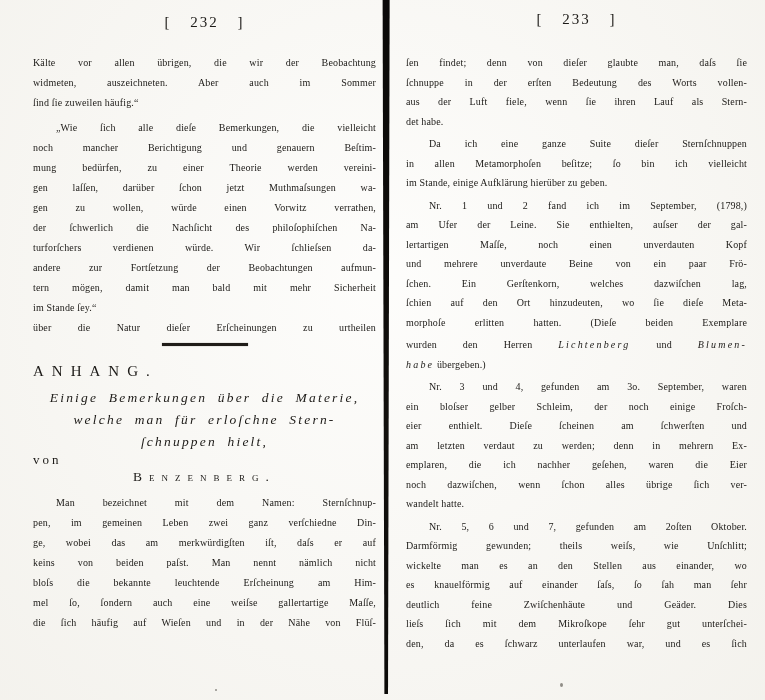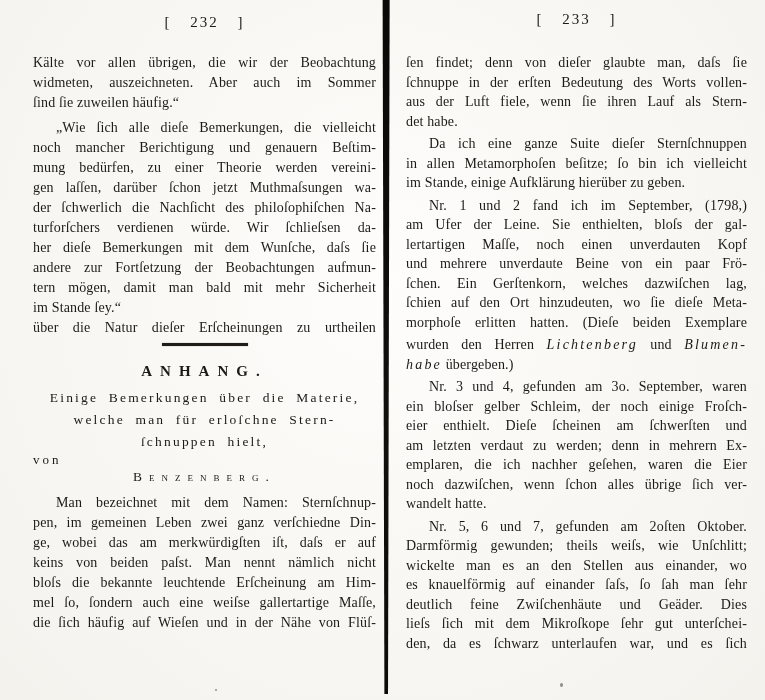--- a/index.html
+++ b/index.html
@@ -17,37 +17,37 @@
   .page-header {
     text-align:center; font-size:15px; letter-spacing:2px; word-spacing:13px;
     line-height:17px; margin-bottom:22px;
   }
   .page-right .page-header { margin-bottom:25px; }
 
   .para { margin:0 0 5px 0; }
   .page-right .para { margin-bottom:3px; }
 
   .tl {
-    line-height:20px; font-size:14px; letter-spacing:.15px;
+    line-height:20px; font-size:10px; letter-spacing:.15px;
     text-align:justify; text-align-last:justify; white-space:normal;
   }
   .page-right .tl { line-height:19.5px; }
   .tl.last { text-align-last:left; }
   .ind .tl:first-child { text-indent:23px; }
 
   .rule {
     width:86px; height:3px; background:#201d19; margin:3px auto 16px auto;
     box-shadow:0 0 1px rgba(30,28,25,.7);
   }
   .anhang {
-    font-size:15px; font-weight:bold; letter-spacing:8px; text-align:center;
+    font-size:15px; font-weight:normal; letter-spacing:8px; 
     margin:4px 0 7px 0; line-height:18px;
   }
   .subtitle .tl, .subtitle .tl.last {
-    text-align:center; text-align-last:center; 
+    text-align:center; text-align-last:center; font-style:italic;
     font-size:13.5px; letter-spacing:2.2px; word-spacing:5px; line-height:22px;
   }
   .von { font-size:13px; letter-spacing:3px; line-height:13px; margin-top:0; }
   .author {
     text-align:center; font-size:13.5px; letter-spacing:7px; line-height:16px;
     font-variant:small-caps; margin:3px 0 8px 0;
   }
   .sperr { letter-spacing:2.2px;font-style:italic; }
 
   .gutter {
@@ -74,23 +74,23 @@
       <div class="tl">Kälte vor allen übrigen, die wir der Beobachtung</div>
       <div class="tl">widmeten, auszeichneten. Aber auch im Sommer</div>
       <div class="tl last">ſind ſie zuweilen häufig.“</div>
     </div>
 
   <div class="para ind">
       <div class="tl">„Wie ſich alle dieſe Bemerkungen, die vielleicht</div>
       <div class="tl">noch mancher Berichtigung und genauern Beſtim-</div>
       <div class="tl">mung bedürfen, zu einer Theorie werden vereini-</div>
       <div class="tl">gen laſſen, darüber ſchon jetzt Muthmaſsungen wa-</div>
+      <div class="tl">gen zu wollen, würde einen Vorwitz verrathen,</div>
       <div class="tl">der ſchwerlich die Nachſicht des philoſophiſchen Na-</div>
       <div class="tl">turforſchers verdienen würde. Wir ſchlieſsen da-</div>
-      <div class="tl">her dieſe Bemerkungen mit dem Wunſche, daſs ſie</div>
       <div class="tl">andere zur Fortſetzung der Beobachtungen aufmun-</div>
       <div class="tl">tern mögen, damit man bald mit mehr Sicherheit</div>
       <div class="tl last">im Stande ſey.“</div>
       <div class="tl">über die Natur dieſer Erſcheinungen zu urtheilen</div>
     </div>
 
   <div class="rule"></div>
 
   <h1 class="anhang">ANHANG.</h1>
 
@@ -126,21 +126,21 @@
     </div>
 
   <div class="para ind">
       <div class="tl">Da ich eine ganze Suite dieſer Sternſchnuppen</div>
       <div class="tl">in allen Metamorphoſen beſitze; ſo bin ich vielleicht</div>
       <div class="tl last">im Stande, einige Aufklärung hierüber zu geben.</div>
     </div>
 
   <div class="para ind">
       <div class="tl">Nr. 1 und 2 fand ich im September, (1798,)</div>
-      <div class="tl">am Ufer der Leine. Sie enthielten, bloſs der gal-</div>
+      <div class="tl">am Ufer der Leine. Sie enthielten, auſser der gal-</div>
       <div class="tl">lertartigen Maſſe, noch einen unverdauten Kopf</div>
       <div class="tl">und mehrere unverdaute Beine von ein paar Frö-</div>
       <div class="tl">ſchen. Ein Gerſtenkorn, welches dazwiſchen lag,</div>
       <div class="tl">ſchien auf den Ort hinzudeuten, wo ſie dieſe Meta-</div>
       <div class="tl">morphoſe erlitten hatten. (Dieſe beiden Exemplare</div>
     </div>
 
   <div class="para">
     <div class="tl"><span>wurden den Herren </span><span class="sperr">Lichtenberg</span><span> und </span><span class="sperr">Blumen-</span></div>
     <div class="tl last"><span class="sperr">habe</span><span> übergeben.)</span></div>

